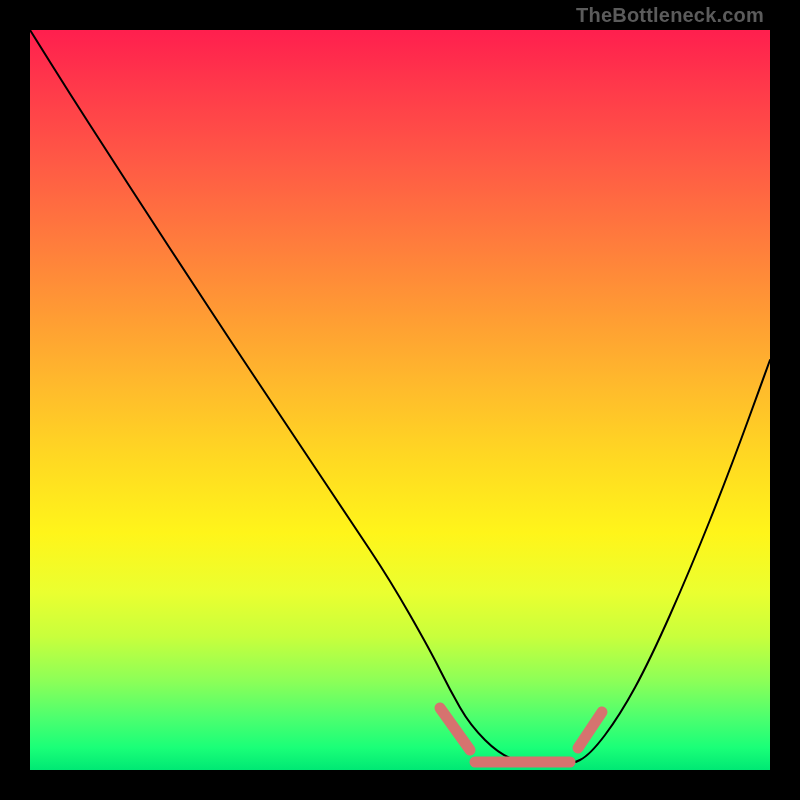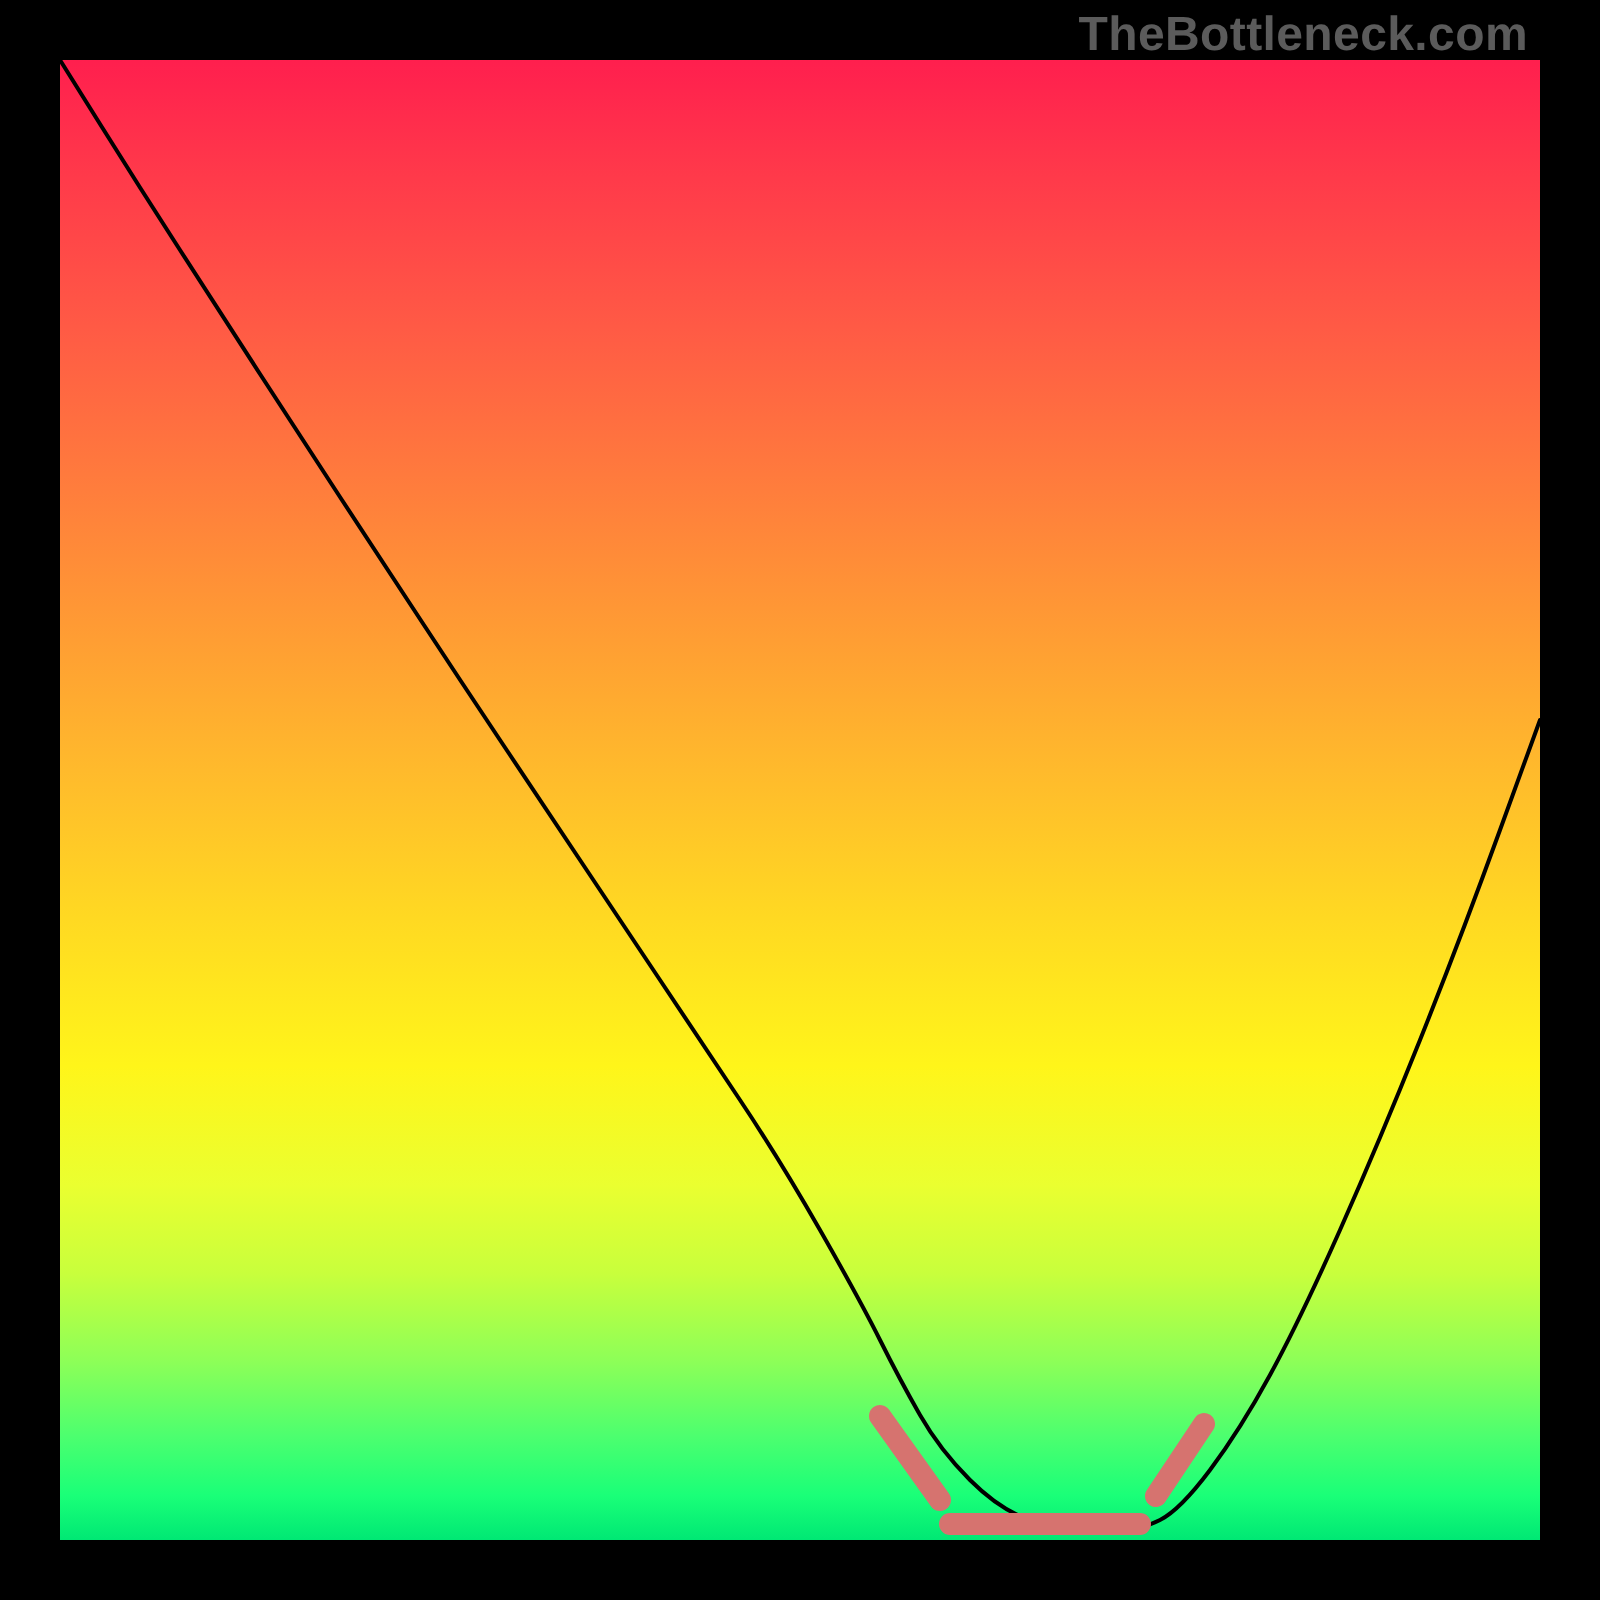--- a/index.html
+++ b/index.html
@@ -40,21 +40,21 @@
       #4cff6f 93%,
       #1aff78 97%,
       #00e874 100%
     );
   }
   .watermark {
     position: absolute;
     right: 36px;
     top: 4px;
     color: #5b5b5b;
-    font-size: 24px;
+    font-size: 20px;
     font-weight: 600;
     letter-spacing: 0.2px;
     user-select: none;
     pointer-events: none;
   }
   svg.overlay {
     position: absolute;
     left: 30px;
     top: 30px;
     width: 740px;

